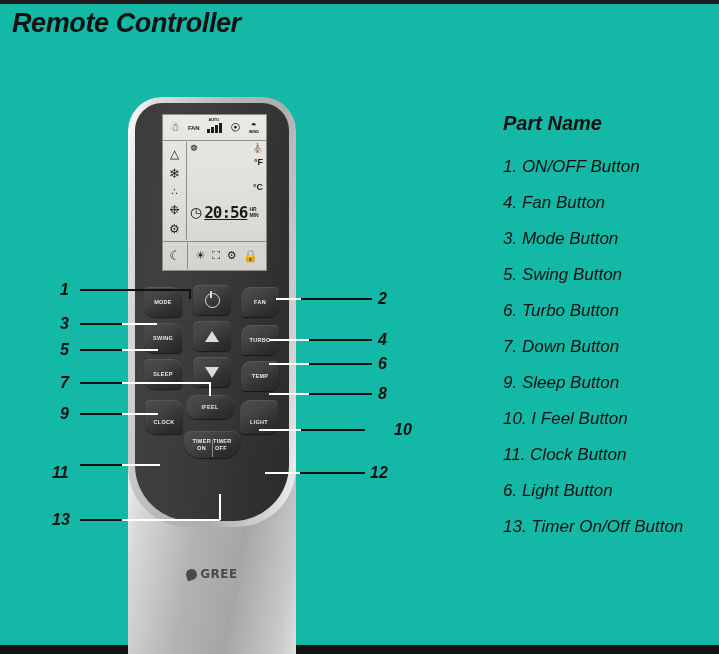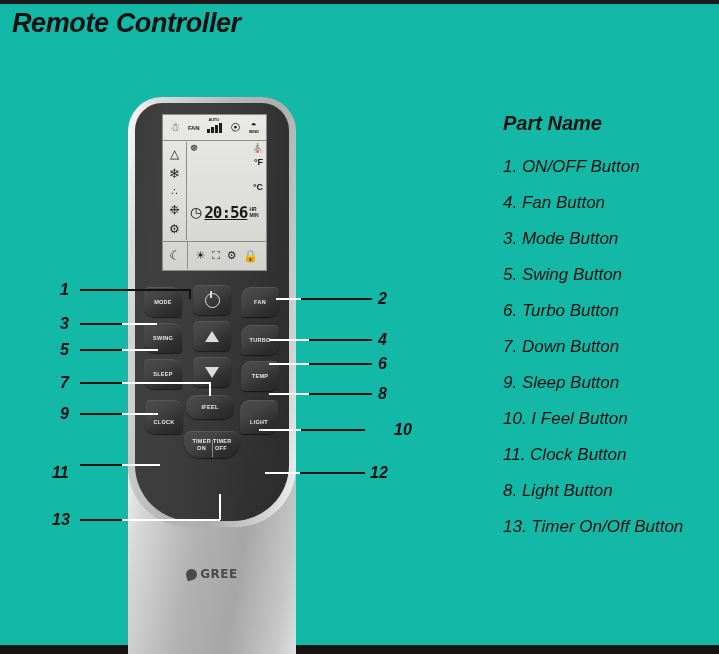--- a/index.html
+++ b/index.html
@@ -477,17 +477,17 @@
     <div class="parts-heading">Part Name</div>
     <div class="part-item">1. ON/OFF Button</div>
     <div class="part-item">4. Fan Button</div>
     <div class="part-item">3. Mode Button</div>
     <div class="part-item">5. Swing Button</div>
     <div class="part-item">6. Turbo Button</div>
     <div class="part-item">7. Down Button</div>
     <div class="part-item">9. Sleep Button</div>
     <div class="part-item">10. I Feel Button</div>
     <div class="part-item">11. Clock Button</div>
-    <div class="part-item">8. Light Button</div>
+    <div class="part-item">6. Light Button</div>
     <div class="part-item">13. Timer On/Off Button</div>
   </div>
 
 </div>
 
 </body></html>

